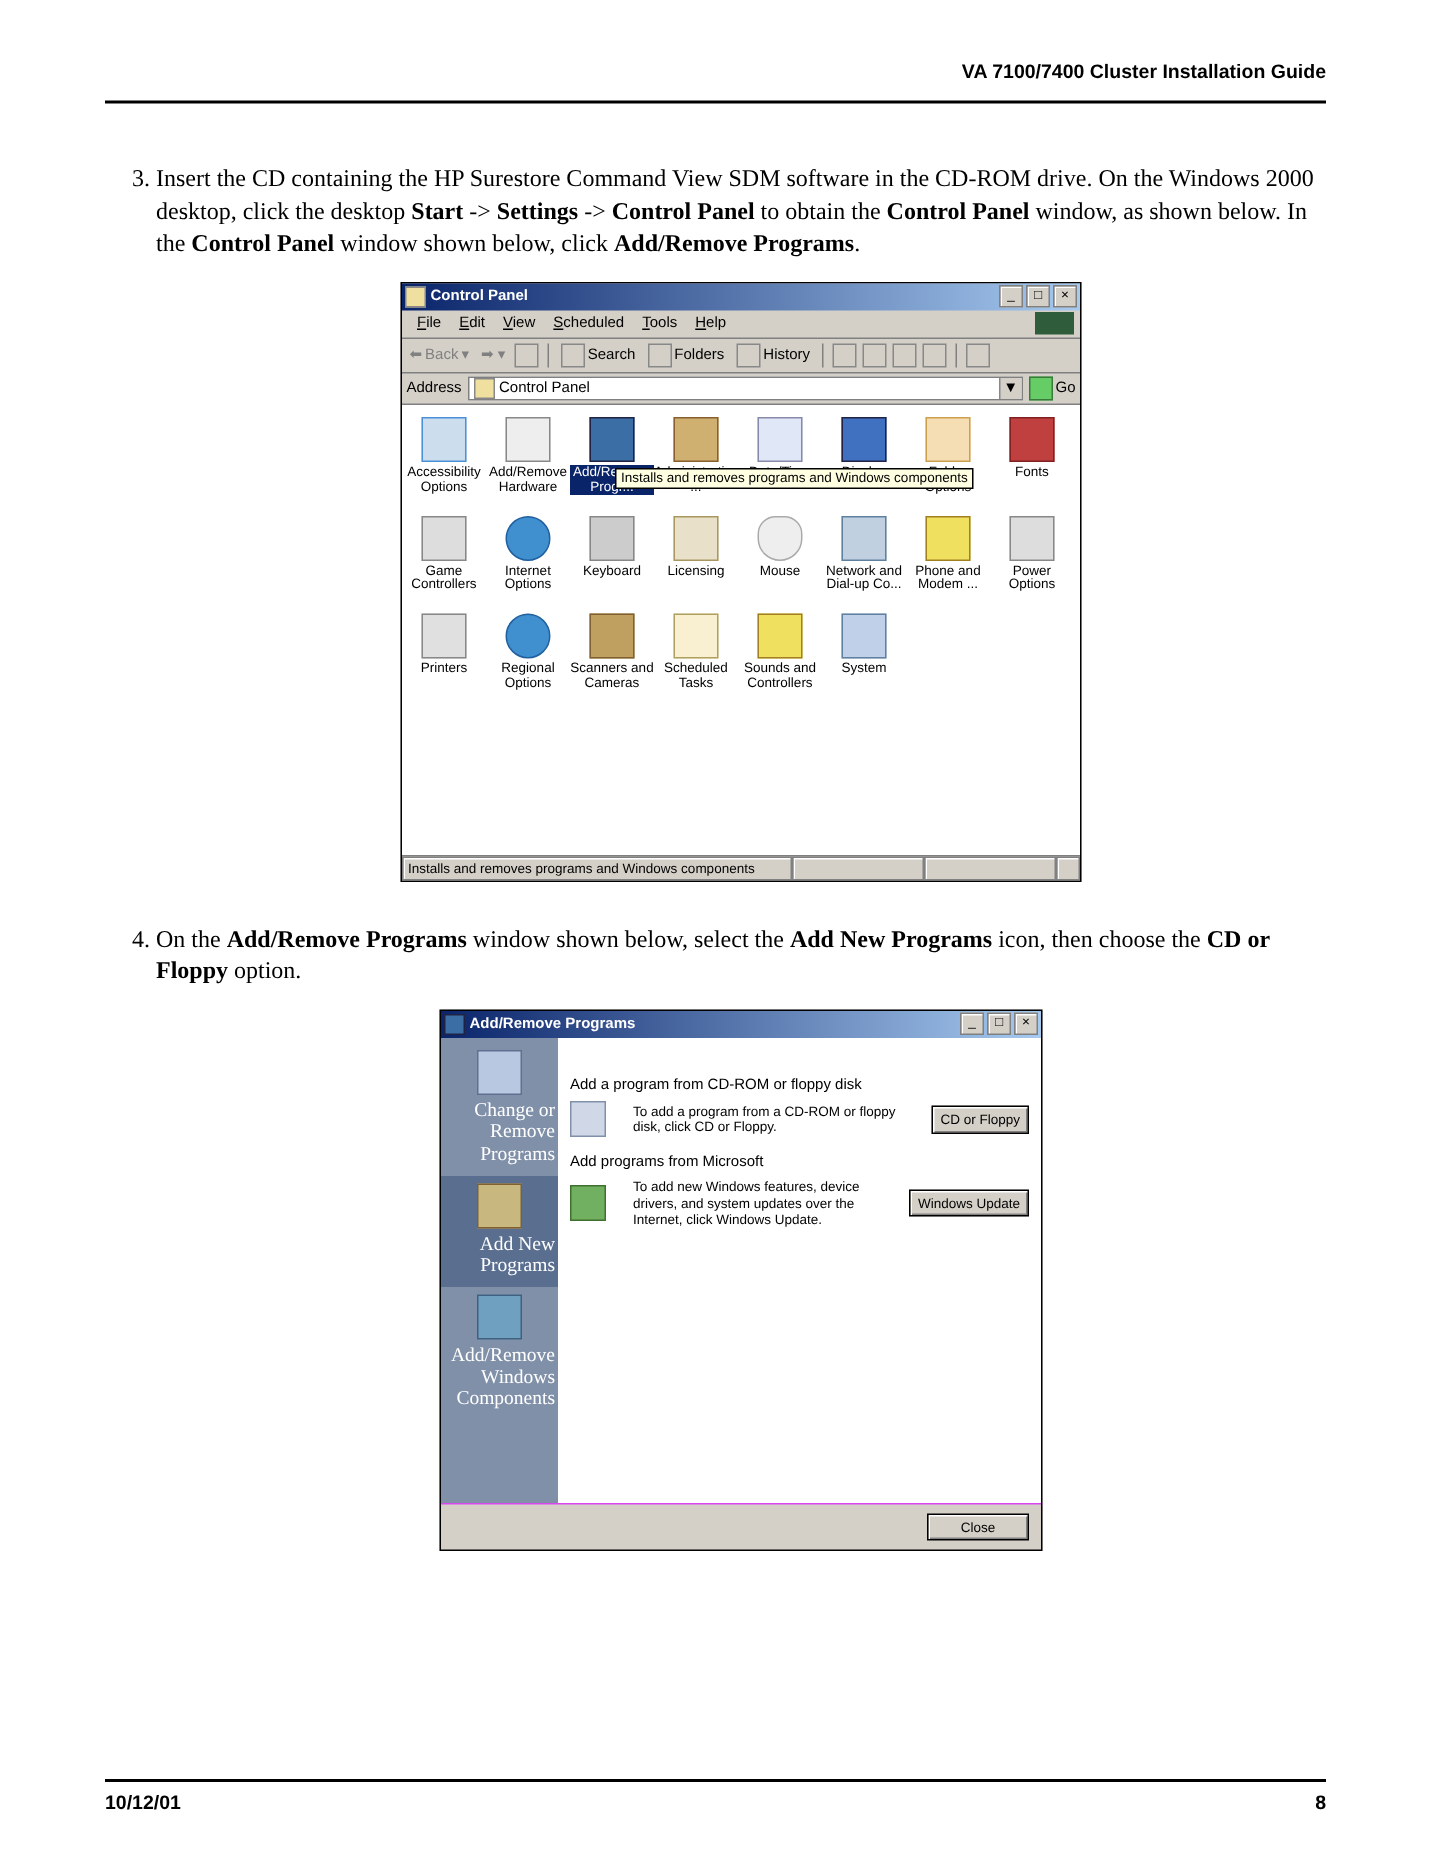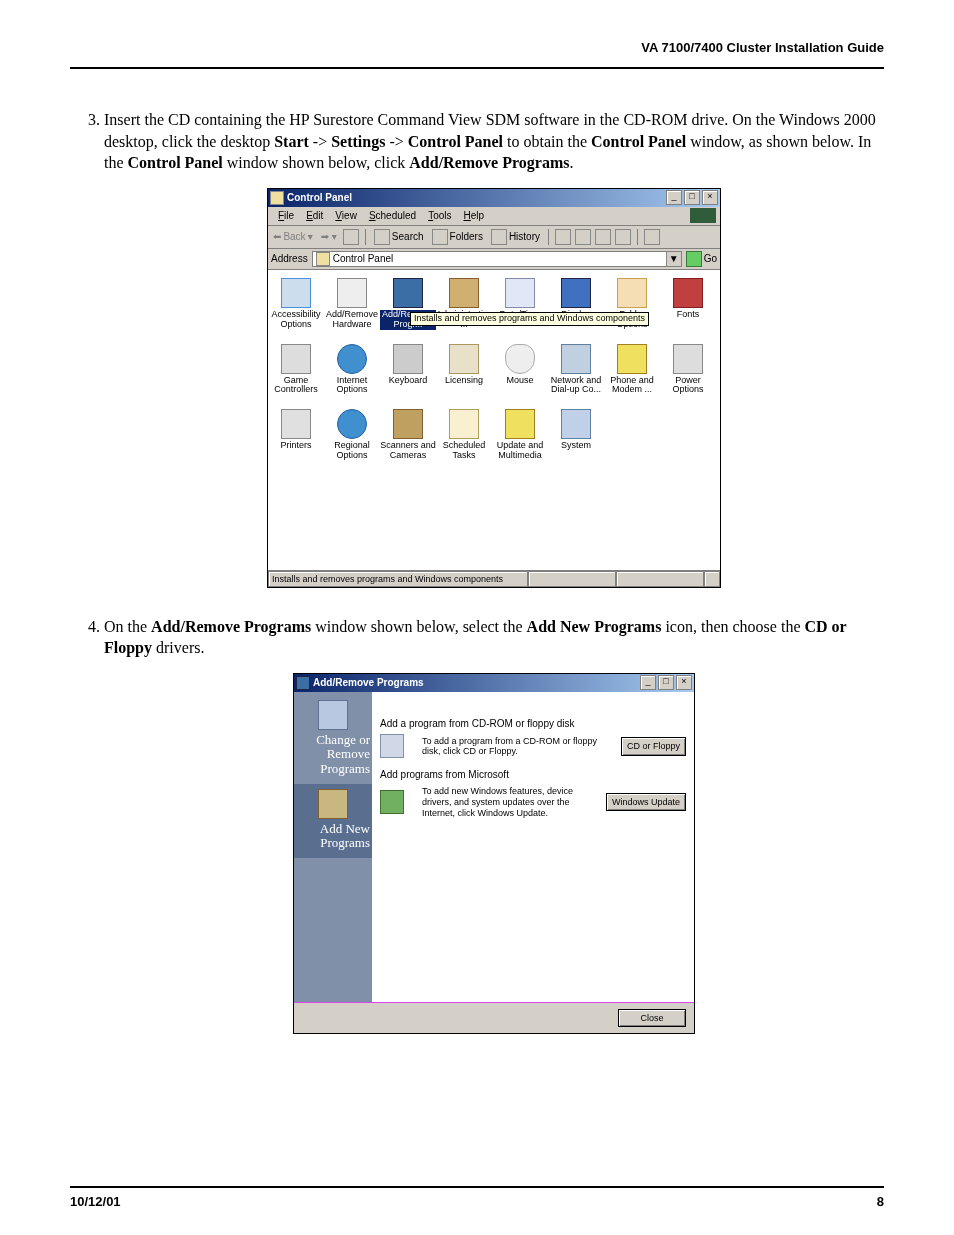--- a/index.html
+++ b/index.html
@@ -177,53 +177,54 @@
             <div class="item"><div class="icon i-mouse"></div><span>Mouse</span></div>
             <div class="item"><div class="icon i-net"></div><span>Network and Dial-up Co...</span></div>
             <div class="item"><div class="icon i-phone"></div><span>Phone and Modem ...</span></div>
             <div class="item"><div class="icon i-power"></div><span>Power Options</span></div>
           </div>
           <div class="row" style="margin-top:14px">
             <div class="item"><div class="icon i-print"></div><span>Printers</span></div>
             <div class="item"><div class="icon i-region"></div><span>Regional Options</span></div>
             <div class="item"><div class="icon i-scan"></div><span>Scanners and Cameras</span></div>
             <div class="item"><div class="icon i-sched"></div><span>Scheduled Tasks</span></div>
-            <div class="item"><div class="icon i-sound"></div><span>Update and Multimedia</span></div>
+            <div class="item"><div class="icon i-sound"></div><span>Sounds and Controllers</span></div>
             <div class="item"><div class="icon i-system"></div><span>System</span></div>
           </div>
         </div>
         <div class="statusbar">
           <div class="sb-cell">Installs and removes programs and Windows components</div>
           <div class="sb-cell short"></div>
           <div class="sb-cell short"></div>
           <div class="sb-grip"></div>
         </div>
       </div>
     </li>
 
     <li>
-      <span>On the </span><span class="b">Add/Remove Programs</span><span> window shown below, select the </span><span class="b">Add New Programs</span><span> icon, then choose the </span><span class="b">CD or Floppy</span><span> drivers.</span>
+      <span>On the </span><span class="b">Add/Remove Programs</span><span> window shown below, select the </span><span class="b">Add New Programs</span><span> icon, then choose the </span><span class="b">CD or Floppy</span><span> option.</span>
 
       
       <div class="fig arp-window">
         <div class="titlebar">
           <div class="title-l">
             <span class="title-icon i-arp"></span>
             <span>Add/Remove Programs</span>
           </div>
           <div class="winbtns">
             <span class="winbtn">_</span>
             <span class="winbtn">□</span>
             <span class="winbtn">×</span>
           </div>
         </div>
         <div class="arp-body">
           <div class="arp-side">
             <div class="side-item"><div class="side-icn i-change"></div><span>Change or Remove Programs</span></div>
             <div class="side-item sel-side"><div class="side-icn i-addnew"></div><span>Add New Programs</span></div>
+            <div class="side-item"><div class="side-icn i-arcomp"></div><span>Add/Remove Windows Components</span></div>
           </div>
           <div class="arp-main">
             <div class="sect-title">Add a program from CD-ROM or floppy disk</div>
             <div class="sect-row">
               <div class="i-cd"></div>
               <div class="txt">To add a program from a CD-ROM or floppy disk, click CD or Floppy.</div>
               <div class="wbtn"><span>CD or Floppy</span></div>
             </div>
             <div class="sect-title">Add programs from Microsoft</div>
             <div class="sect-row">

